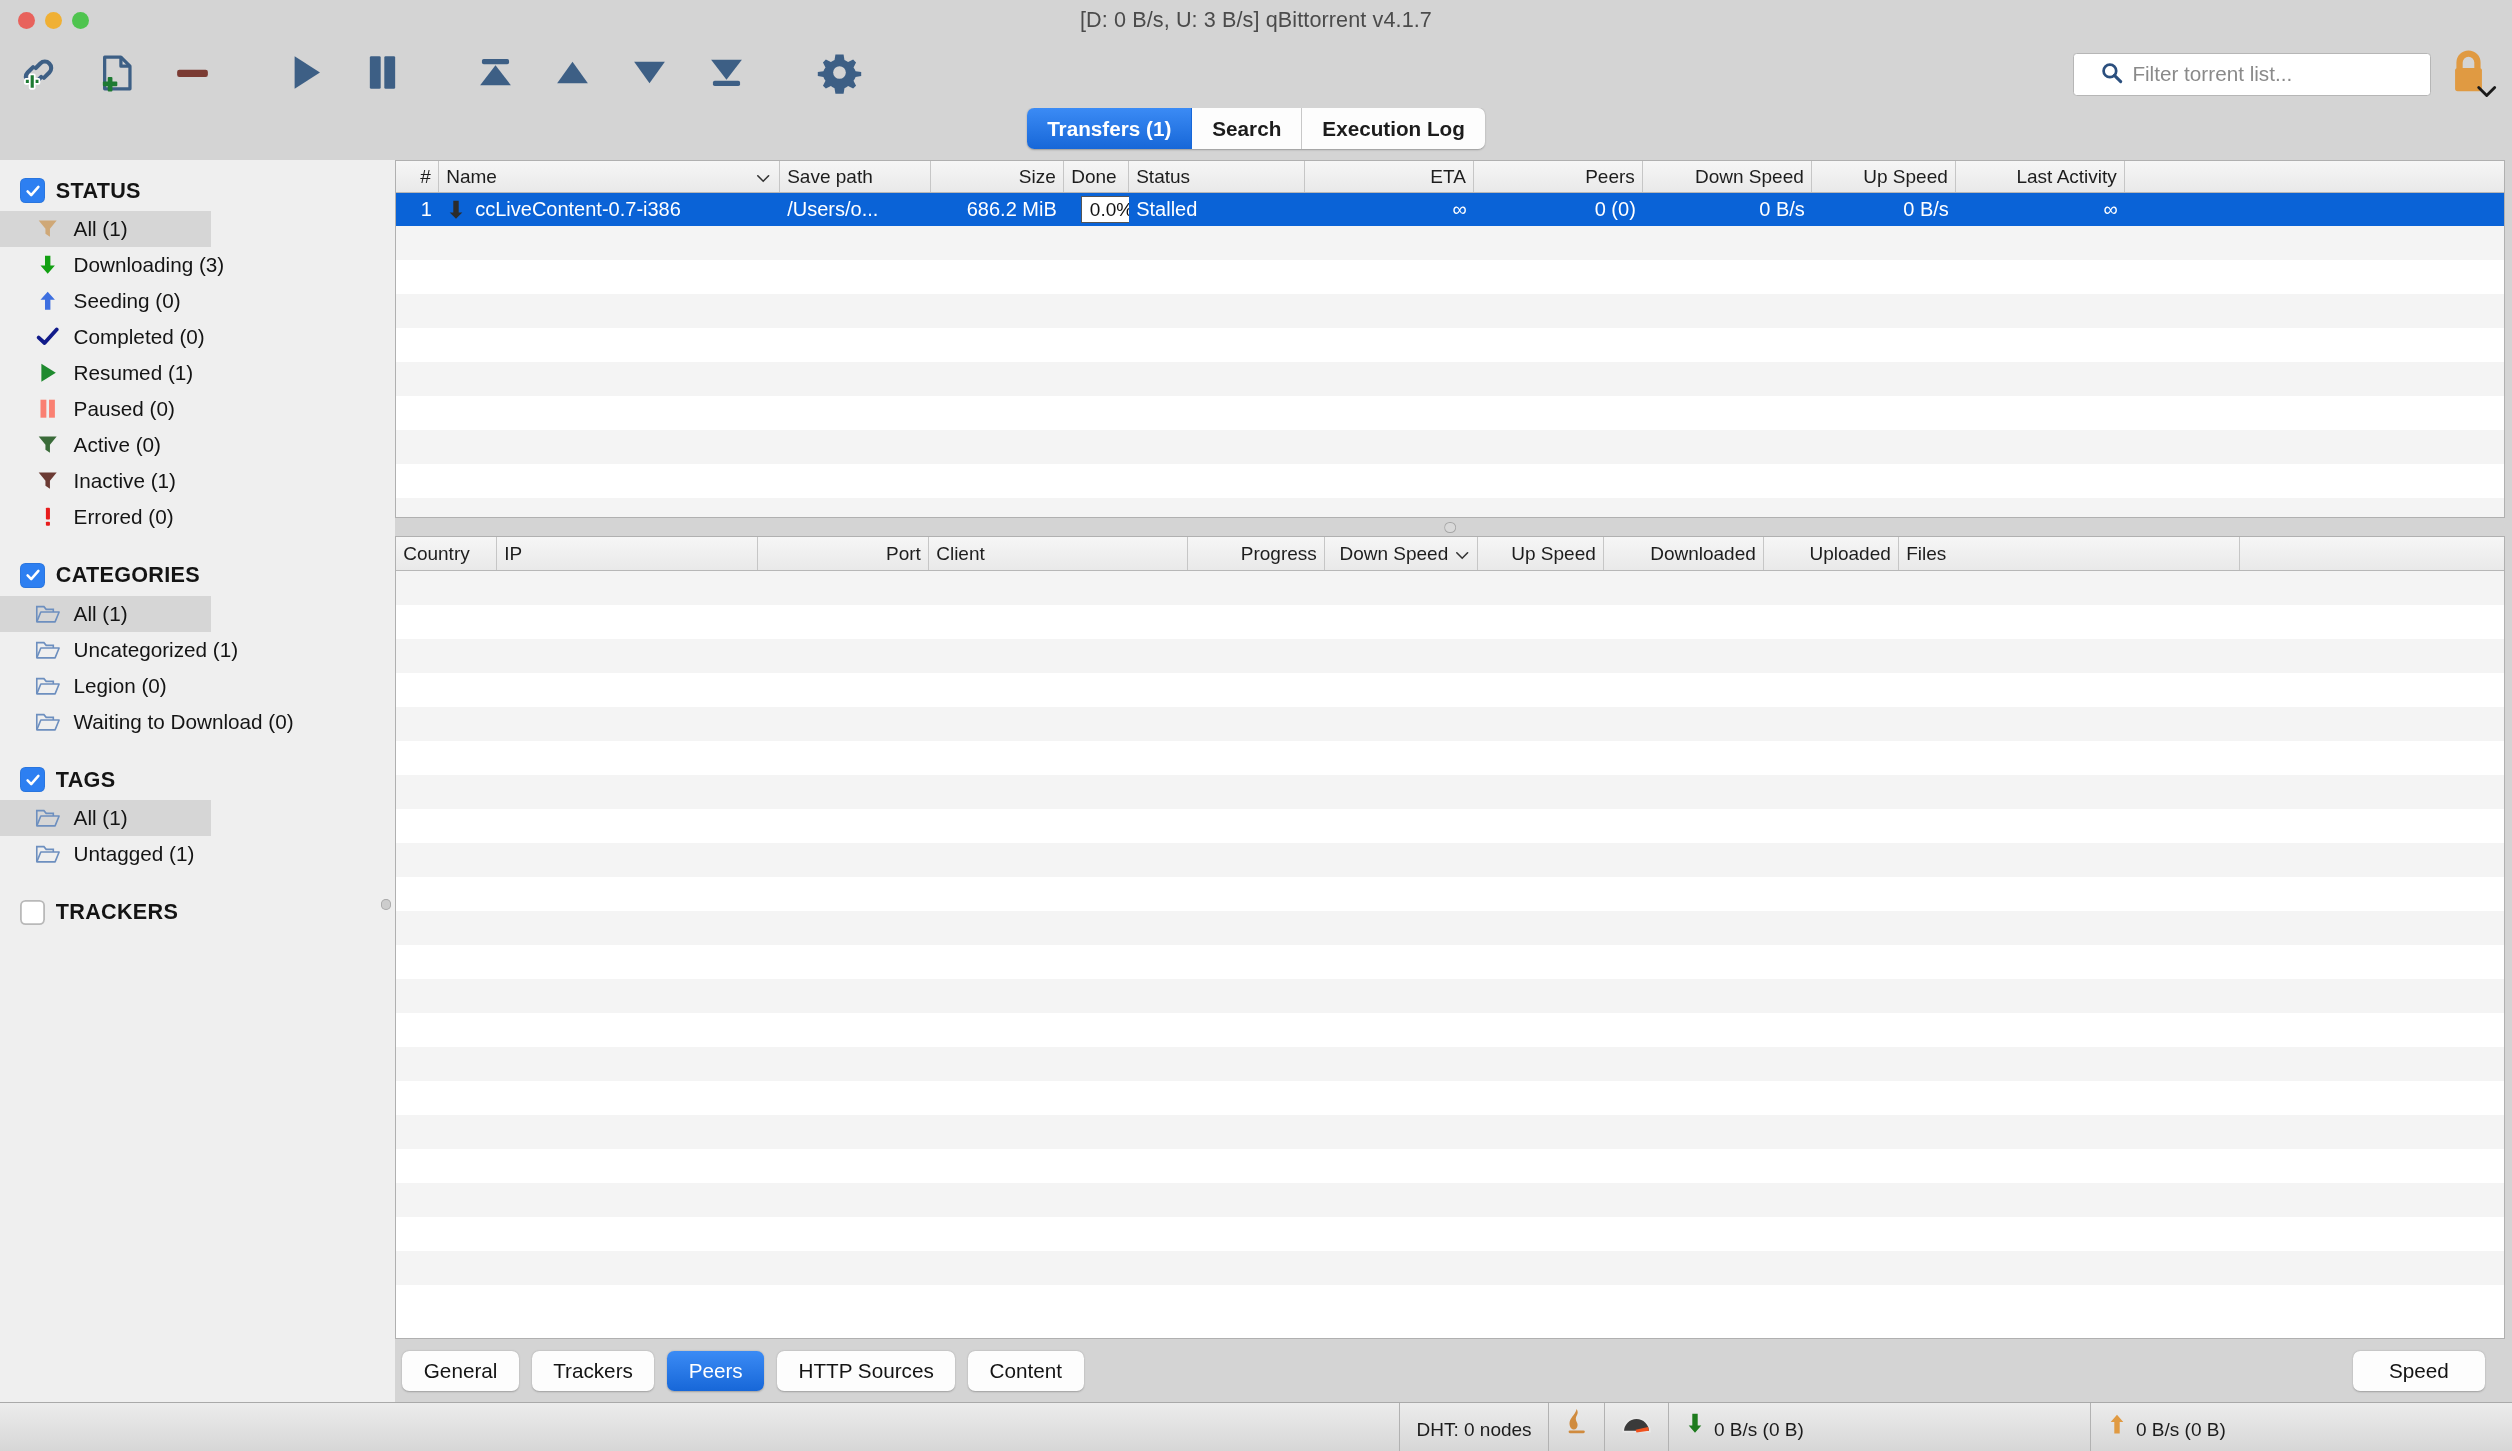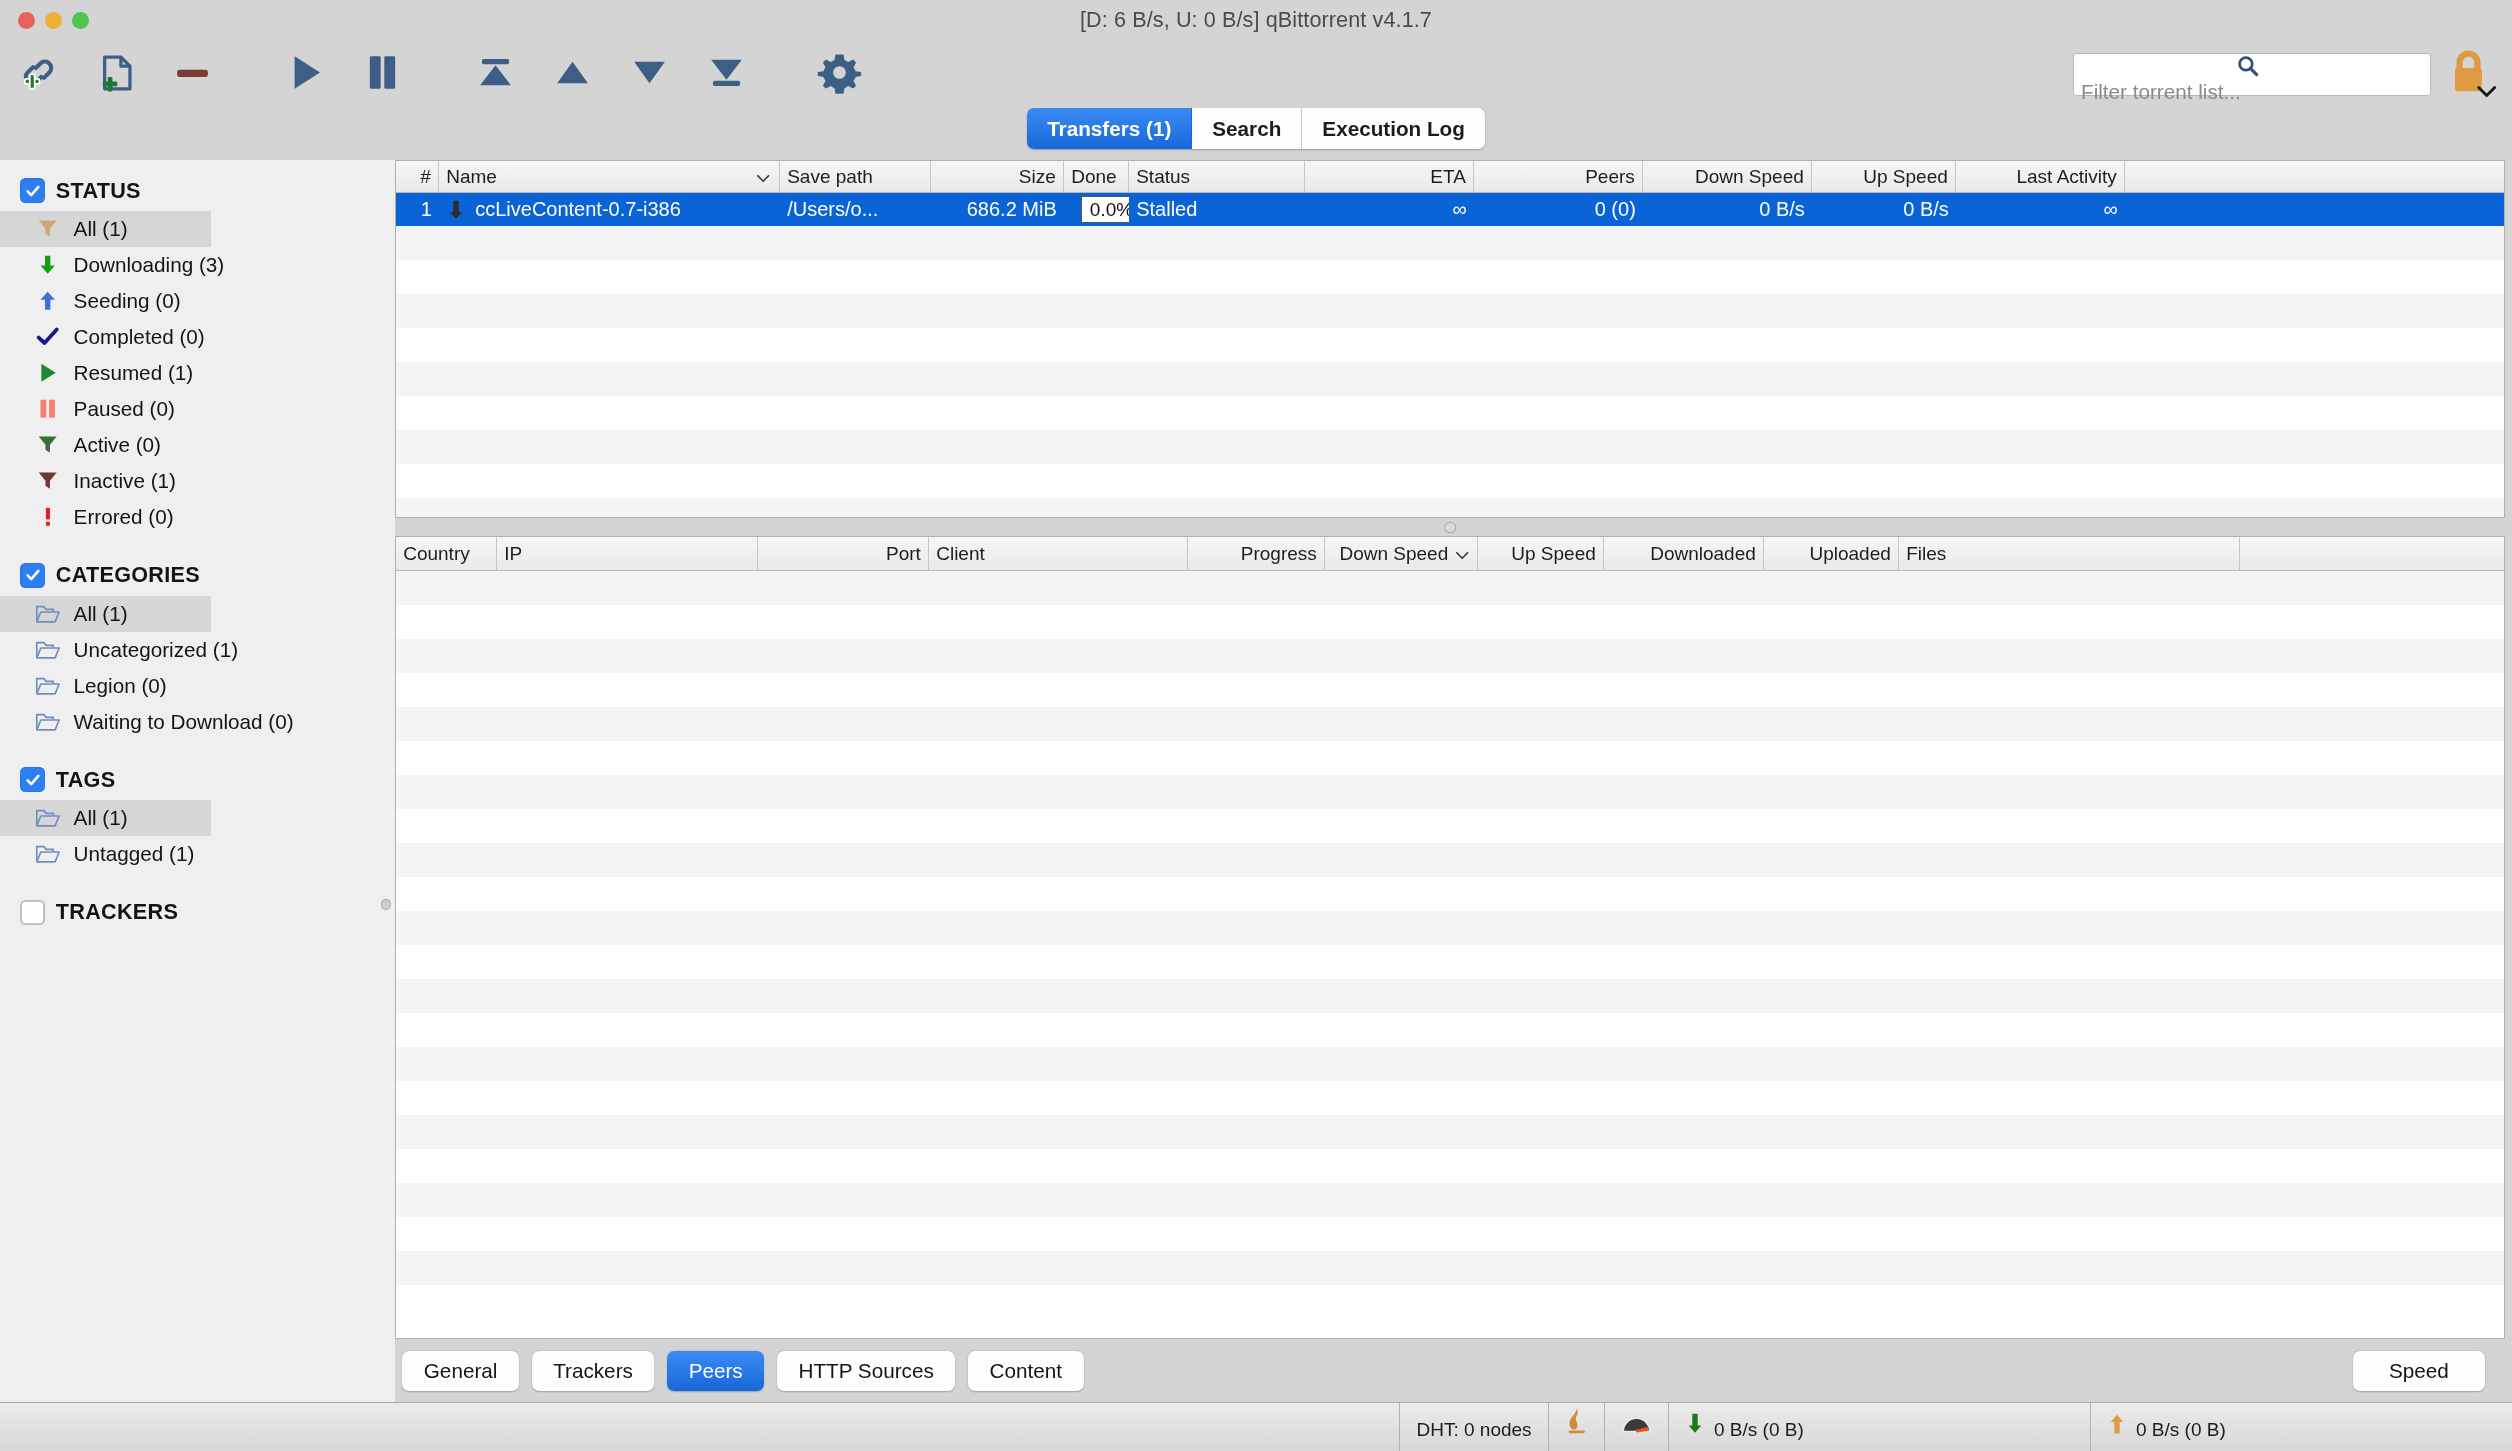--- a/index.html
+++ b/index.html
@@ -31,21 +31,21 @@
     display: flex; align-items: center; position: relative;
   }
   .tb-btn {
     width: 77px; height: 61px; display: flex; align-items: center; justify-content: center;
     background: transparent; border: 0; cursor: default;
   }
   .tb-gap { width: 36px; }
   .tb-right { position: absolute; right: 16px; top: 50%; transform: translateY(-50%); display: flex; align-items: center; gap: 16px; }
   .search-wrap {
     width: 358px; height: 43px; background: #fff; border: 0.9px solid #b6b6b6;
-    border-radius: 3.6px; display: flex; align-items: center; padding: 0 7px; flex-direction: column;
+    border-radius: 3.6px; display: flex; align-items: center; padding: 0 26px;
   }
   .search-wrap svg { flex: 0 0 auto; margin-right: 9px; }
   .search-input {
     border: 0; outline: none; font-size: 20.7px; color: #333; width: 100%;
     font-family: "Liberation Sans", sans-serif; background: transparent;
   }
   .search-input::placeholder { color: #8a8a8a; }
   .lock-wrap { position: relative; width: 49px; height: 54px; }
   .lock-chev { position: absolute; right: -2.7px; bottom: -1.8px; }
 
@@ -162,21 +162,21 @@
 <body>
 
 <div class="app">
 
   <div class="titlebar">
     <div class="traffic">
       <div class="tl red"></div>
       <div class="tl yellow"></div>
       <div class="tl green"></div>
     </div>
-    <div class="title-text">[D: 6 B/s, U: 0 B/s] qBittorrent v4.1.7</div>
+    <div class="title-text">[D: 0 B/s, U: 3 B/s] qBittorrent v4.1.7</div>
   </div>
 
   <div class="toolbar">
     <div class="tb-btn">
       <span>
         <svg width="47" height="47" viewBox="0 0 52 52">
           <g fill="none" stroke="#3d5f85" stroke-width="4.5" stroke-linecap="round">
             <path d="M20 20 L14 26 a7 7 0 0 0 10 10 l5-5"></path>
             <path d="M32 32 L38 26 a7 7 0 0 0 -10 -10 l-5 5"></path>
           </g>

